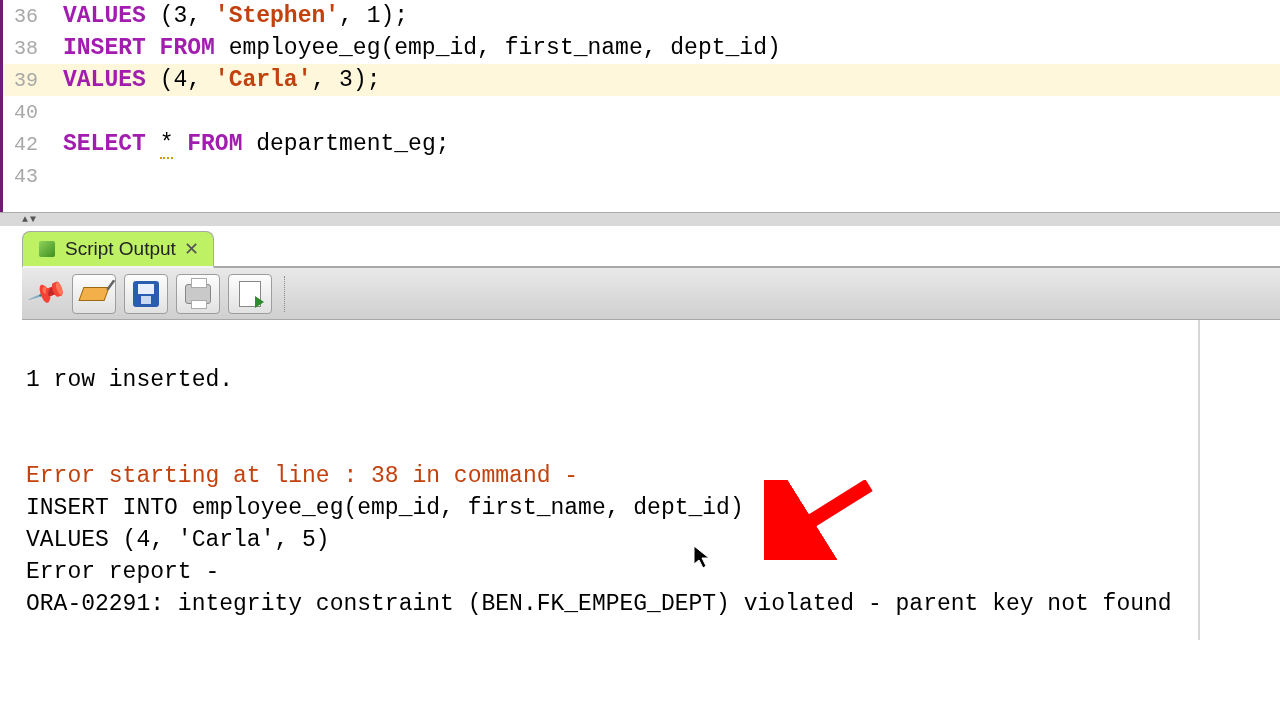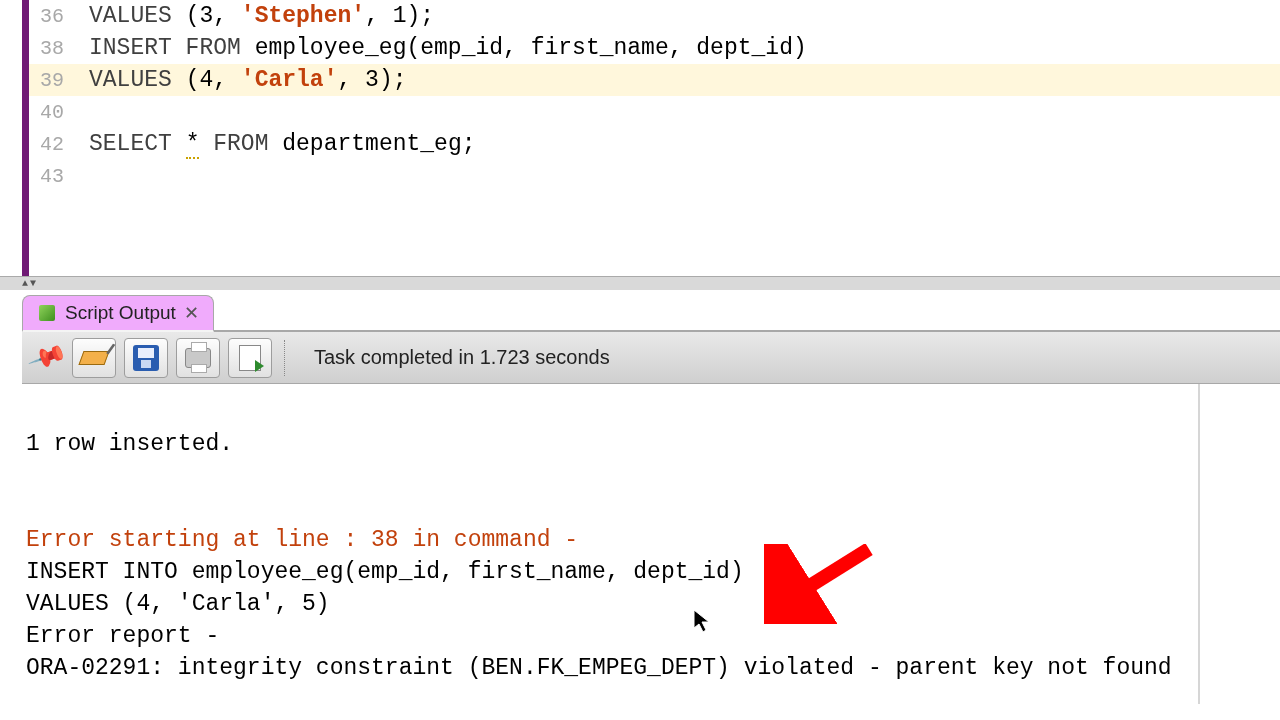--- a/index.html
+++ b/index.html
@@ -5,23 +5,22 @@
 * { margin: 0; padding: 0; box-sizing: border-box; }
 body {
   font-family: "Menlo", "Consolas", "Courier New", monospace;
   font-size: 21px;
   background: #fff;
   overflow: hidden;
   width: 1280px;
   height: 720px;
 }
 .editor-pane {
-  border-left: 7px solid #701a75;
-  margin-left: 22px;
-  height: 276px;
+  border-left: 3px solid #701a75;
+  height: 212px;
   overflow: hidden;
 }
 .code-line {
   display: flex;
   align-items: center;
   height: 32px;
   white-space: pre;
 }
 .gutter {
   width: 60px;
@@ -29,21 +28,21 @@
   color: #a8a8a8;
   padding-right: 25px;
   font-size: 20px;
   user-select: none;
   flex-shrink: 0;
 }
 .code {
   flex: 1;
   font-size: 23px;
 }
-.code .kw  { color: #404040; font-weight: normal; }
+.code .kw  { color: #a21caf; font-weight: bold; }
 .code .str { color: #c2410c; font-weight: bold; }
 .code .pn  { color: #000; }
 .code .star { color: #000; border-bottom: 2px dotted #caa200; }
 .highlight-line { background: #fff7dc; }
 .split-grip {
   height: 14px;
   background: #d9d9d9;
   border-top: 1px solid #aaa;
   display: flex;
   align-items: center;
@@ -55,21 +54,21 @@
   display: flex;
   align-items: flex-end;
   margin-left: 22px;
   border-bottom: 2px solid #a8a8a8;
   height: 42px;
 }
 .tab {
   display: flex;
   align-items: center;
   gap: 8px;
-  background: #f0abfc;
+  background: #bef264;
   border: 1px solid #a8a8a8;
   border-bottom: 2px solid #f4f4f4;
   margin-bottom: -2px;
   border-radius: 8px 8px 0 0;
   padding: 6px 14px;
   font-family: "Helvetica Neue", Arial, sans-serif;
   font-size: 19px;
   color: #222;
 }
 .tab-icon { width: 20px; height: 20px; position: relative; }
@@ -181,21 +180,20 @@
   <div class="tbtn">
     <span class="icon-save"></span>
   </div>
   <div class="tbtn">
     <span class="icon-print"></span>
   </div>
   <div class="tbtn">
     <span class="icon-run"></span>
   </div>
   <div class="tb-spacer"></div>
-  <span class="status-text">Task completed in 1.723 seconds</span>
 </div>
 
 <div class="output-pane">
 <span>1 row inserted.</span>
 
 
 <span class="out-blue">Error starting at line : 38 in command -</span>
 <span>INSERT INTO employee_eg(emp_id, first_name, dept_id)</span>
 <span>VALUES (4, 'Carla', 5)</span>
 <span>Error report -</span>

